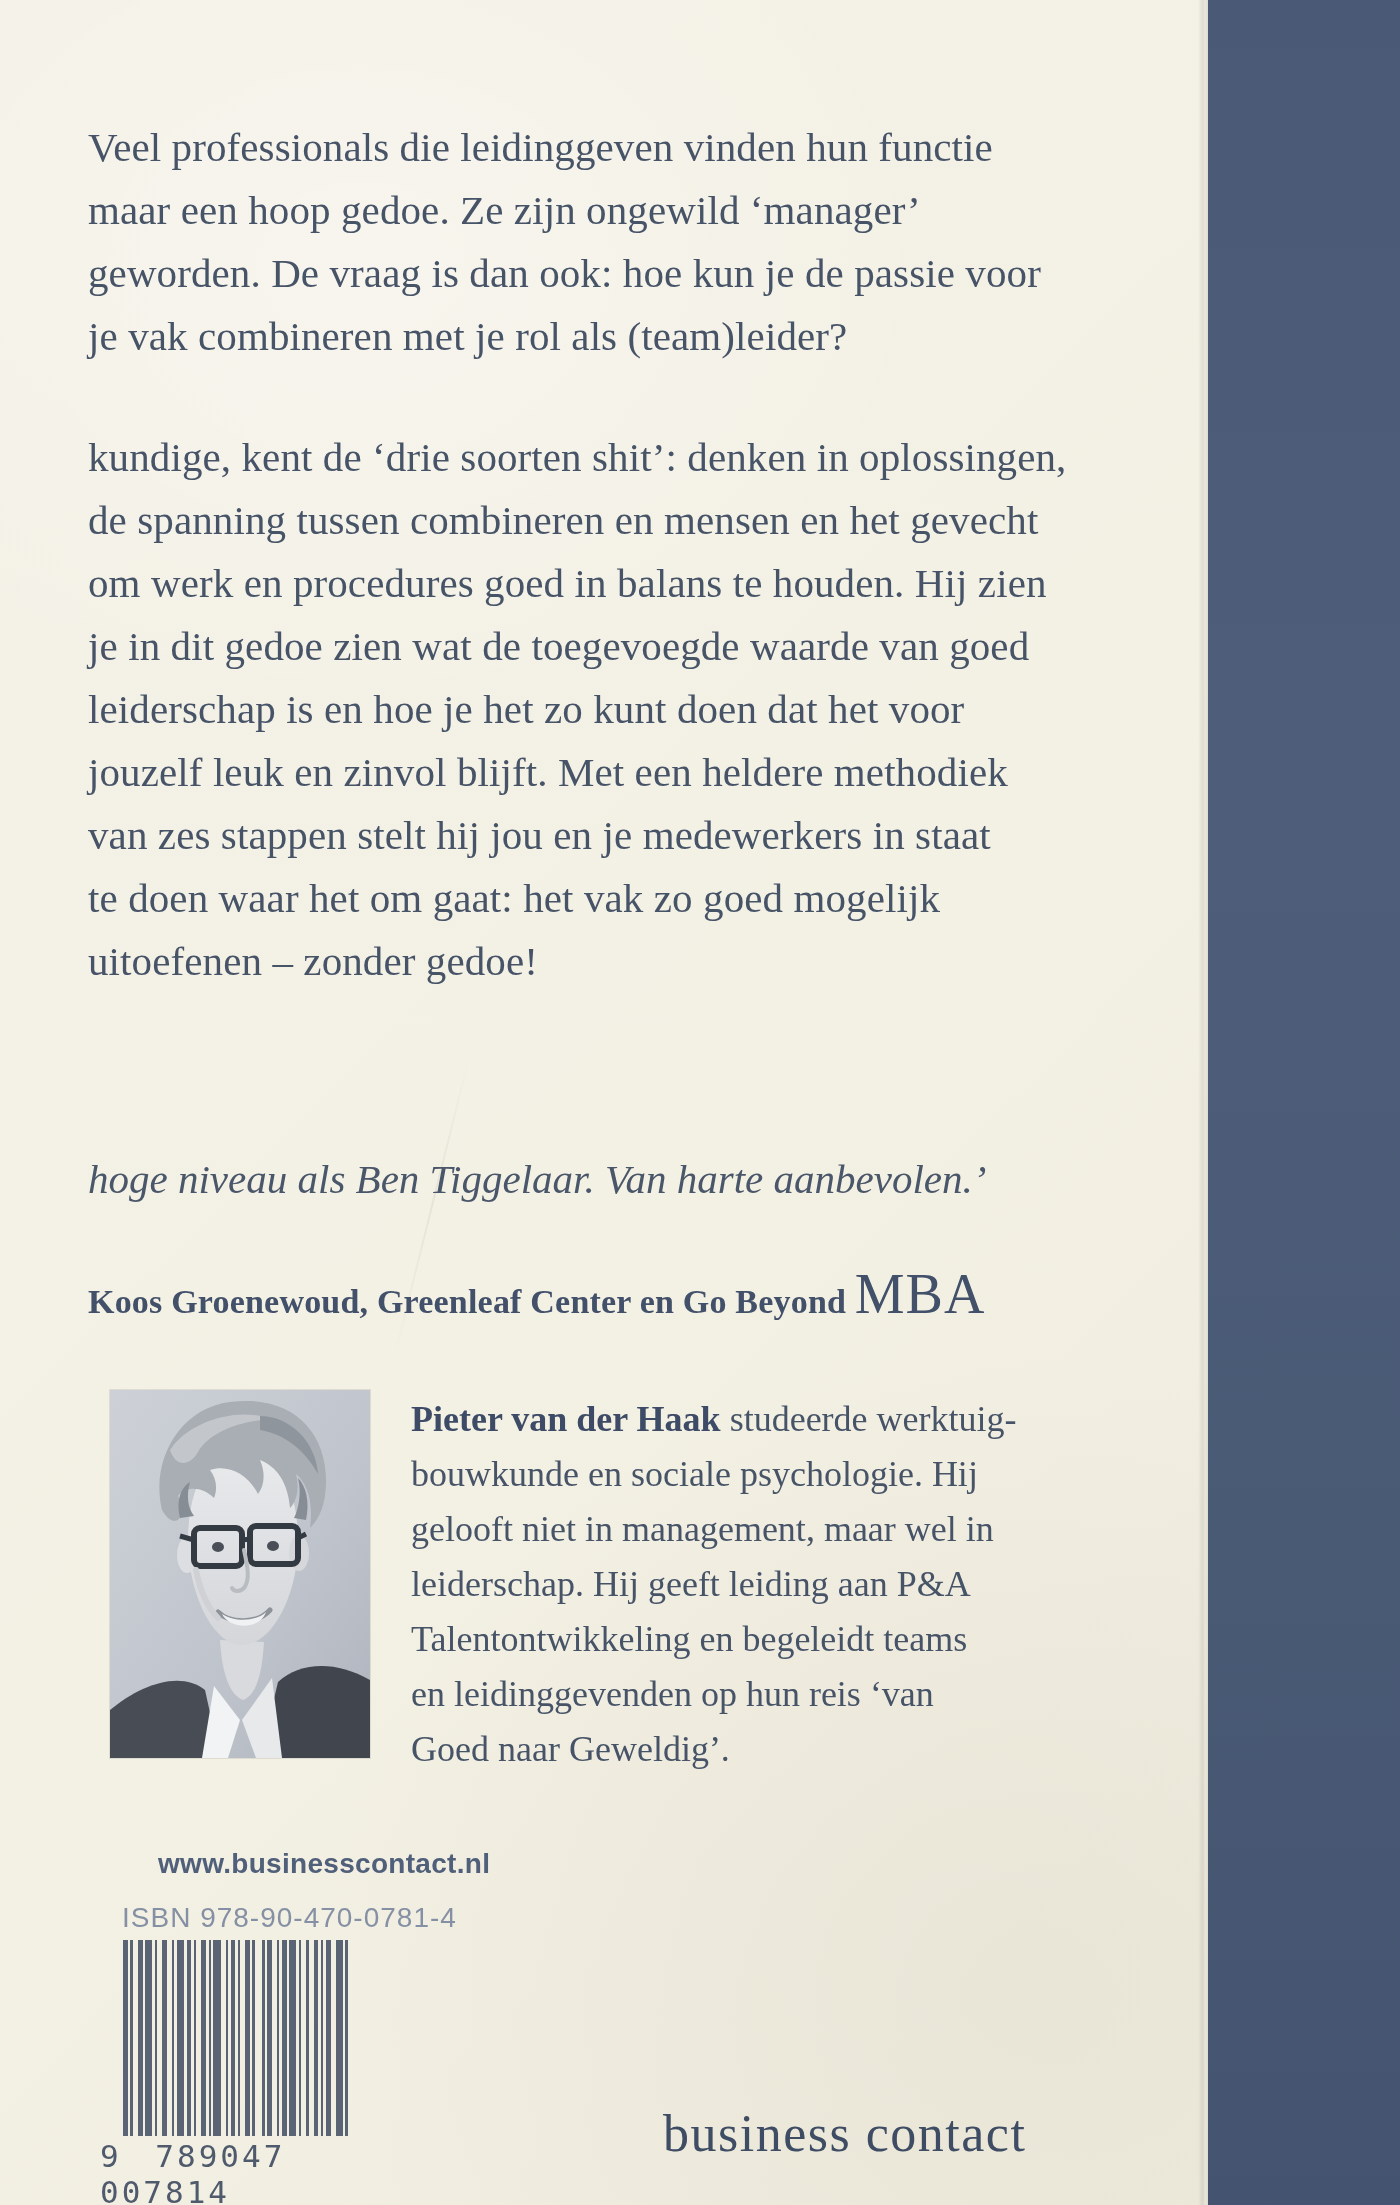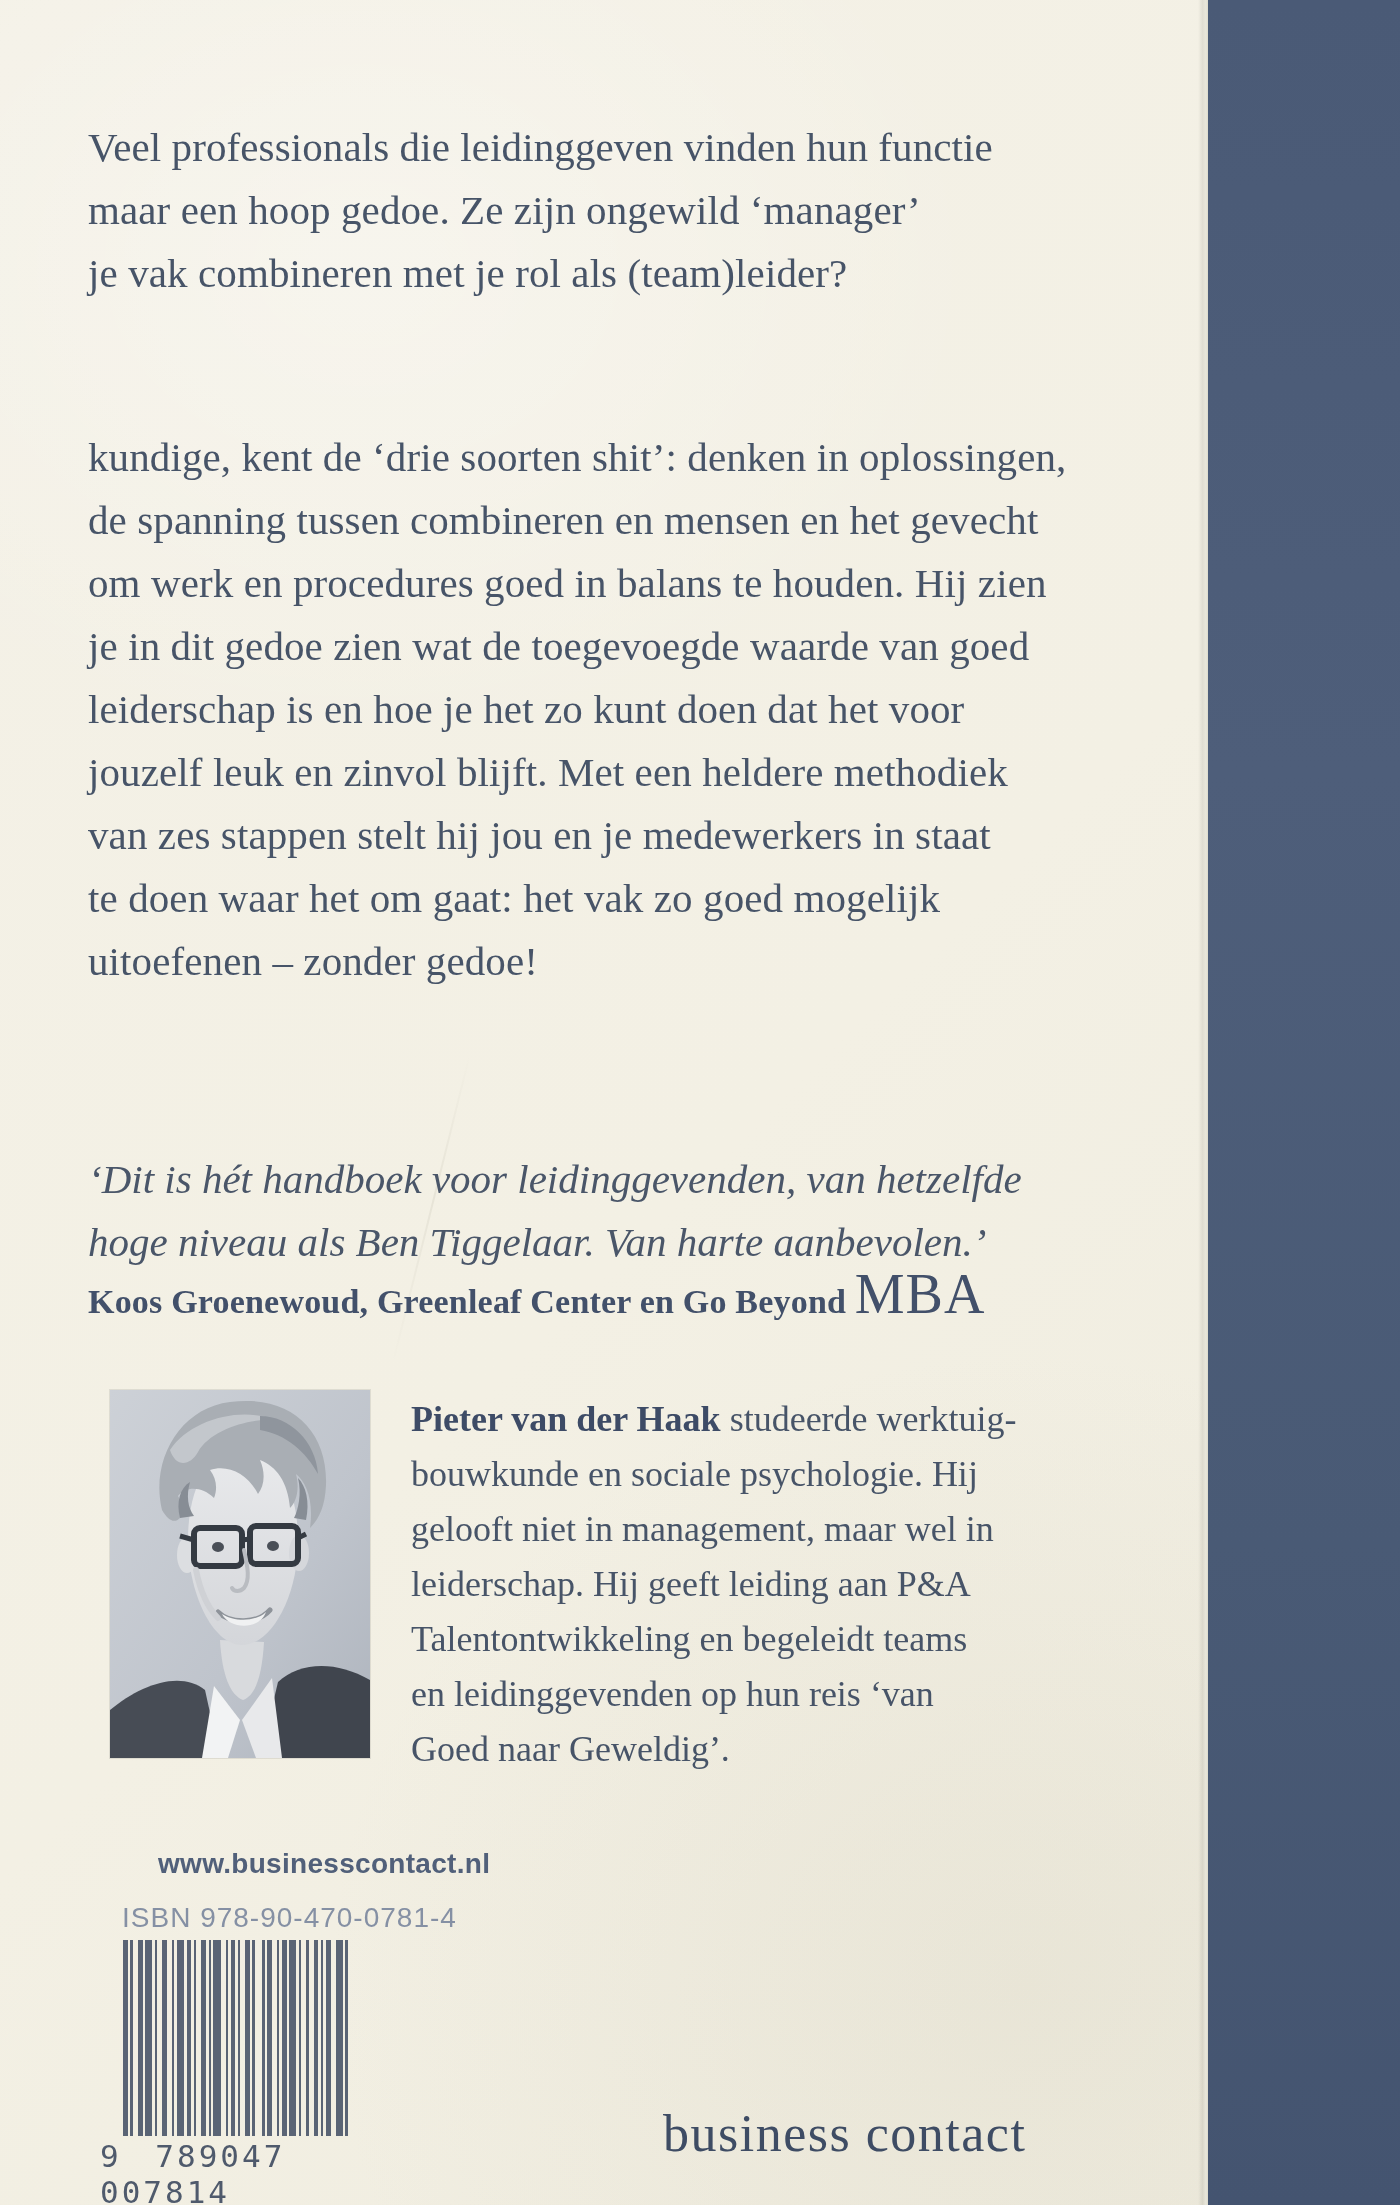--- a/index.html
+++ b/index.html
@@ -93,37 +93,37 @@
 
 <div class="stage">
 
   <div class="cover">
 
     <div class="crease"></div>
 
     <div class="body-text" style="top:116px">
       <span>Veel professionals die leidinggeven vinden hun functie</span>
       <span>maar een hoop gedoe. Ze zijn ongewild ‘manager’</span>
+      <span>geworden. De vraag is dan ook: hoe kun je de passie voor</span>
       <span>je vak combineren met je rol als (team)leider?</span>
     </div>
 
     <div class="body-text" style="top:426px">
       <span>kundige, kent de ‘drie soorten shit’: denken in oplossingen,</span>
       <span>de spanning tussen combineren en mensen en het gevecht</span>
       <span>om werk en procedures goed in balans te houden. Hij zien</span>
       <span>je in dit gedoe zien wat de toegevoegde waarde van goed</span>
       <span>leiderschap is en hoe je het zo kunt doen dat het voor</span>
       <span>jouzelf leuk en zinvol blijft. Met een heldere methodiek</span>
       <span>van zes stappen stelt hij jou en je medewerkers in staat</span>
       <span>te doen waar het om gaat: het vak zo goed mogelijk</span>
       <span>uitoefenen – zonder gedoe!</span>
     </div>
 
     <div class="quote">
-      <span>‘Dit is hét handboek voor leidinggevenden, van hetzelfde</span>
       <span>hoge niveau als Ben Tiggelaar. Van harte aanbevolen.’</span>
     </div>
 
     <div class="attribution"><span>Koos Groenewoud, Greenleaf Center en Go Beyond </span><span class="mba">MBA</span></div>
 
     <div class="photo">
       <svg width="260" height="368" viewBox="0 0 260 368" xmlns="http://www.w3.org/2000/svg">
         <defs>
           <linearGradient id="bg" x1="0" y1="0" x2="1" y2="1">
             <stop offset="0" stop-color="#cdd1d7"></stop>

